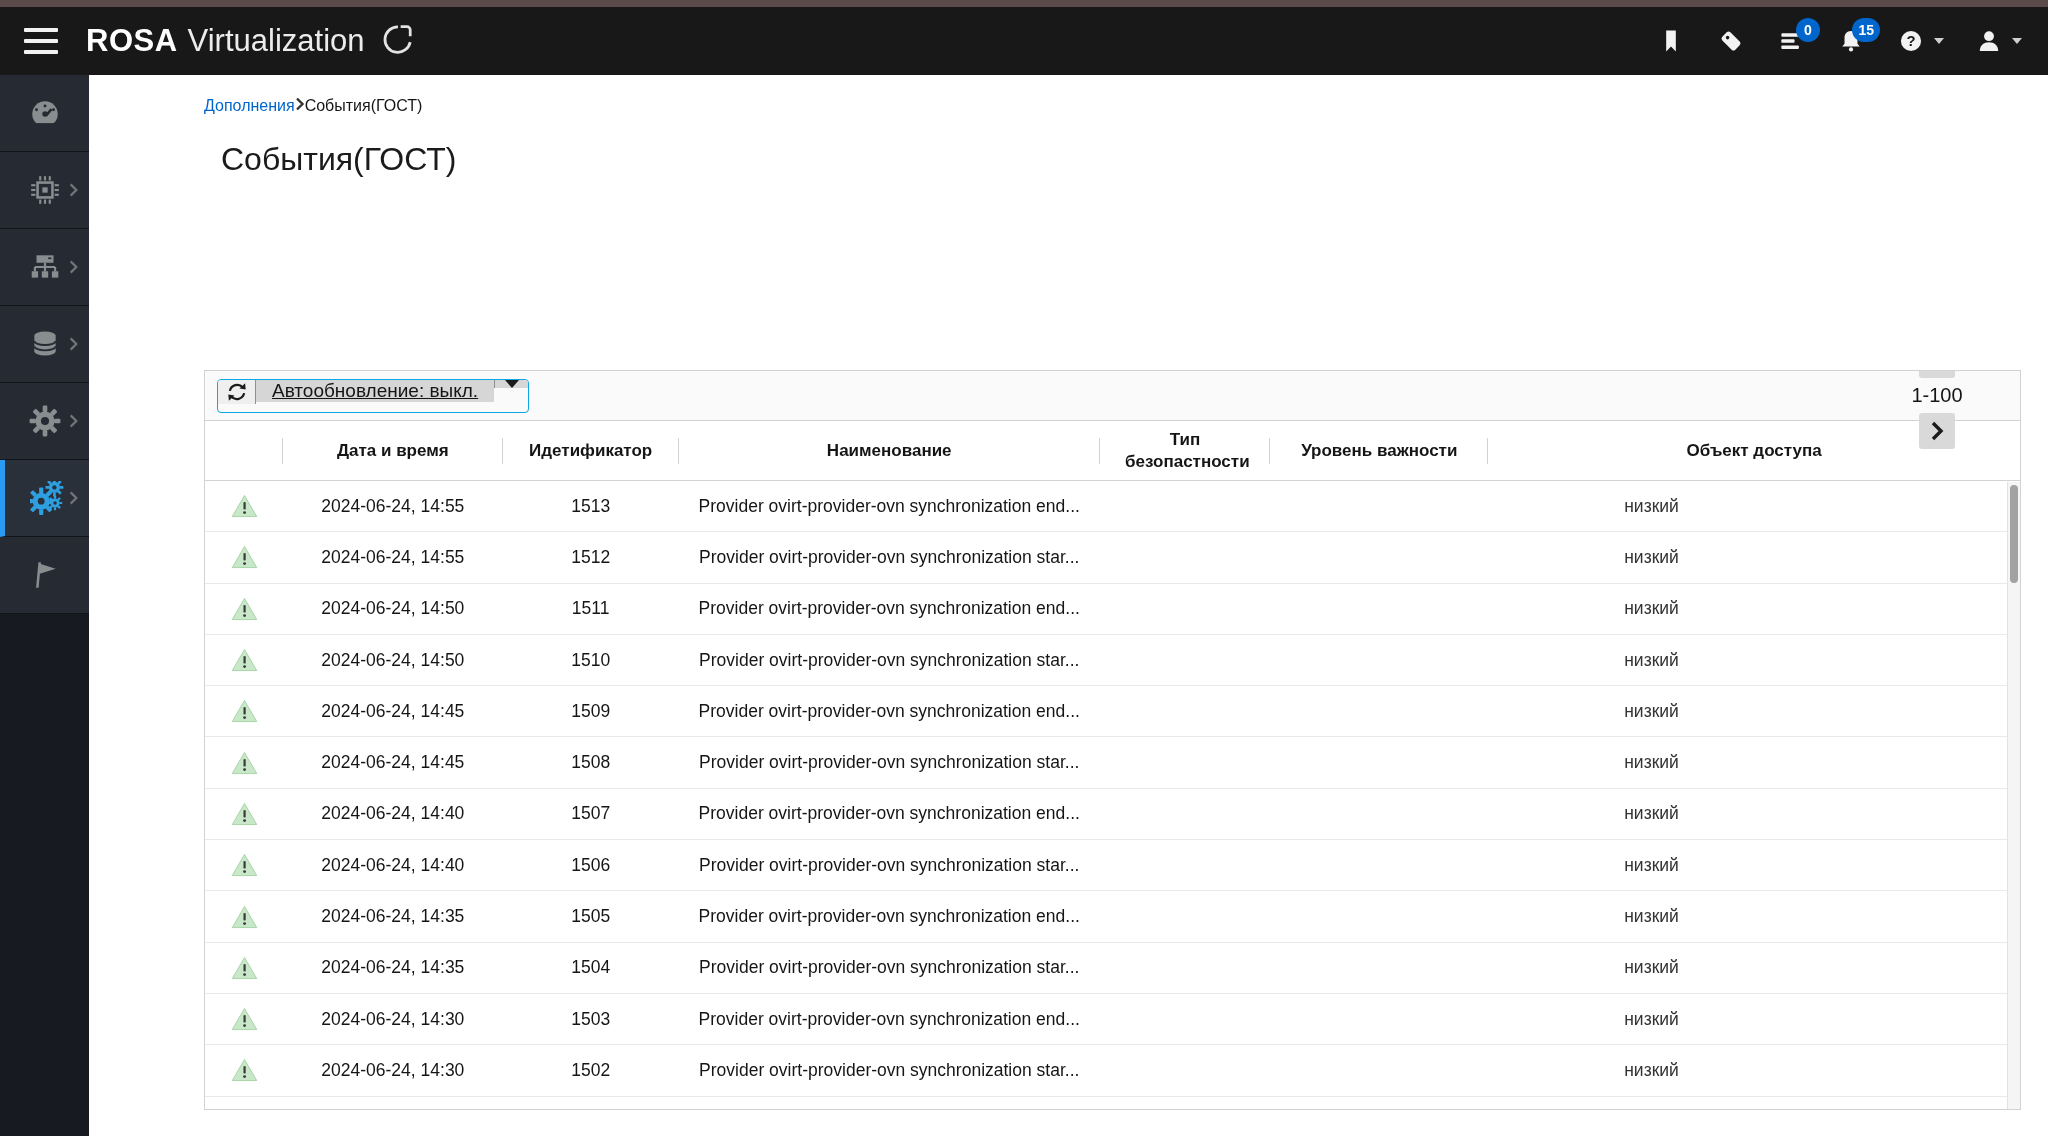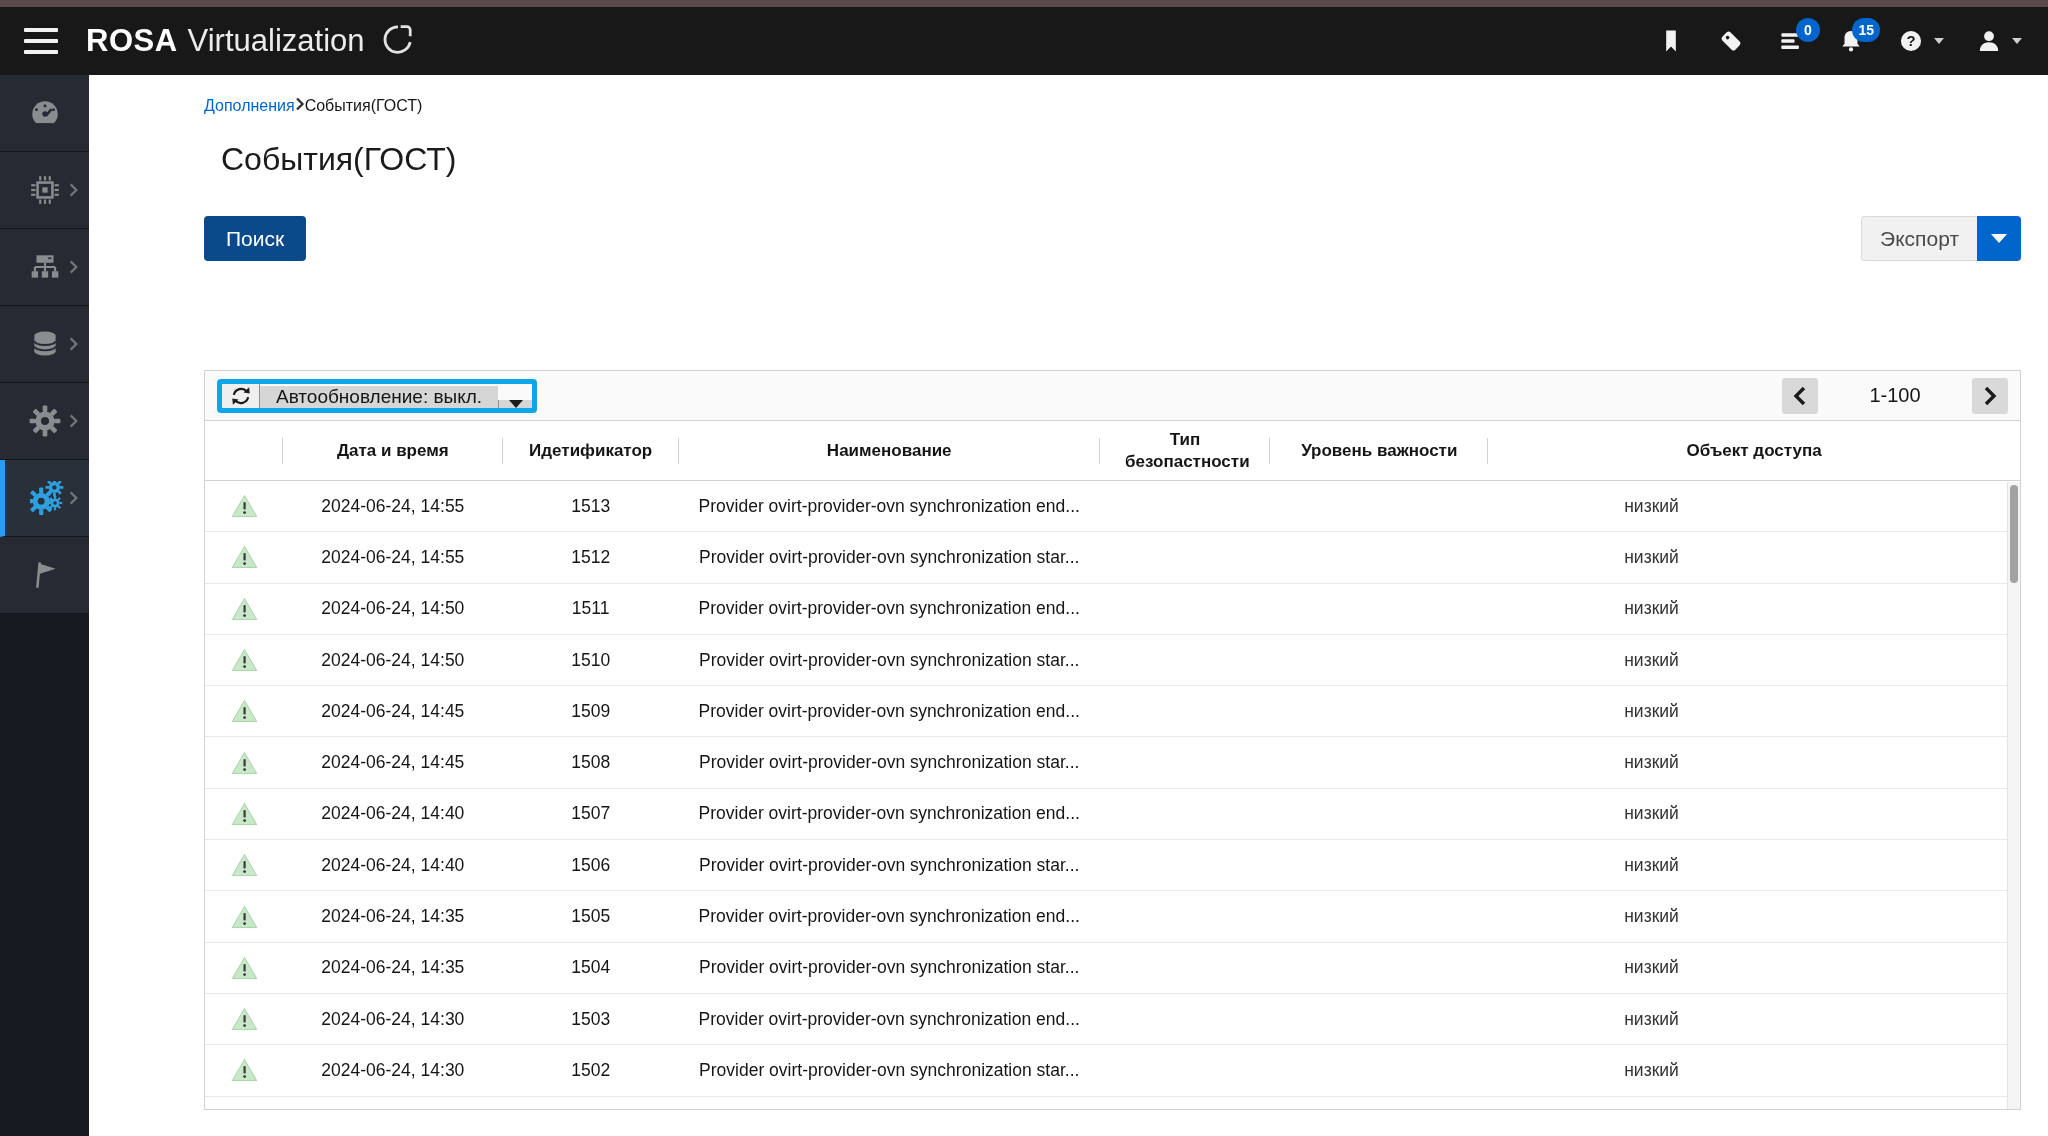--- a/index.html
+++ b/index.html
@@ -49,30 +49,30 @@
                 font-size:21px; padding:0 18px; border-radius:4px 0 0 4px; cursor:pointer; }
   .btn-export-caret { width:44px; background:#0066cc; border:none; border-radius:0 4px 4px 0; cursor:pointer;
                       display:flex; align-items:center; justify-content:center; }
   .btn-export-caret i { width:0; height:0; border-left:8px solid transparent; border-right:8px solid transparent; border-top:9px solid #fff; }
 
   
   .panel { position:absolute; left:115px; right:27px; top:295px; bottom:26px;
            border:1px solid #d2d2d2; overflow:hidden; background:#fff; }
   .toolbar { height:50px; background:#fafafa; border-bottom:1px solid #d2d2d2;
              display:flex; align-items:center; padding:0 12px; }
-  .refresh-group { display:flex; align-items:flex-end; height:34px; border:5px solid #0ea5e9; border-radius:4px; overflow:hidden; }
+  .refresh-group { display:flex; align-items:flex-start; height:34px; border:1px solid #0ea5e9; border-radius:4px; overflow:hidden;text-decoration:underline; }
   .refresh-btn { width:38px; background:#efefef; display:flex; align-items:center; justify-content:center;
                  border-right:1px solid #8f8f8f; cursor:pointer; }
   .refresh-btn svg { width:24px; height:24px; }
   .refresh-label { background:#d6d6d6; display:flex; align-items:center; padding:0 16px; font-size:19px; cursor:pointer; }
   .refresh-caret { background:#d6d6d6; border-left:1px solid #8f8f8f; width:34px;
                    display:flex; align-items:center; justify-content:center; cursor:pointer; }
   .refresh-caret i { width:0; height:0; border-left:7px solid transparent; border-right:7px solid transparent; border-top:8px solid #1b1b1b; }
 
-  .pager { margin-left:auto; display:flex; align-items:center; gap:6px; }
+  .pager { margin-left:auto; display:flex; align-items:center; gap:6px;flex-direction:column; }
   .pager-btn { width:36px; height:36px; background:#d9d9d9; border:none; border-radius:3px;
                display:flex; align-items:center; justify-content:center; cursor:pointer; }
   .pager-btn svg { width:18px; height:20px; }
   .pager-range { width:142px; text-align:center; font-size:20px; }
 
   
   .ghead { display:flex; height:60px; align-items:center; background:#fff; border-bottom:1px solid #d2d2d2; }
   .hcell { position:relative; height:100%; display:flex; align-items:center; justify-content:center;
            font-weight:700; font-size:17px; text-align:center; cursor:pointer; line-height:1.25; }
   .hcell:not(:last-child)::after { content:''; position:absolute; right:0; top:17px; height:26px; width:1px; background:#d2d2d2; }
@@ -284,29 +284,20 @@
     <div class="breadcrumb">
       <a>Дополнения</a>
       <span class="crumb-sep"><svg viewBox="0 0 10 14">
             <path d="M2 1.5l5.5 5.5L2 12.5" fill="none" stroke="#333" stroke-width="2.4"></path>
           </svg></span>
       <span>События(ГОСТ)</span>
     </div>
 
     <h1 class="page-title">События(ГОСТ)</h1>
 
-    <div class="actions">
-      <button class="btn-search">Поиск</button>
-      <div class="export-group">
-        <button class="btn-export">Экспорт</button>
-        <button class="btn-export-caret">
-            <i></i>
-          </button>
-      </div>
-    </div>
 
     <div class="panel">
       <div class="toolbar">
         <div class="refresh-group">
           <div class="refresh-btn">
             <svg viewBox="0 0 32 32">
               <path d="M6.5 14.5a10 10 0 0 1 17.2-4.6" fill="none" stroke="#1b1b1b" stroke-width="3"></path>
               <polygon points="26.8,4.2 27.6,12.6 19.4,11.2" fill="#1b1b1b"></polygon>
               <path d="M25.5 17.5a10 10 0 0 1-17.2 4.6" fill="none" stroke="#1b1b1b" stroke-width="3"></path>
               <polygon points="5.2,27.8 4.4,19.4 12.6,20.8" fill="#1b1b1b"></polygon>

